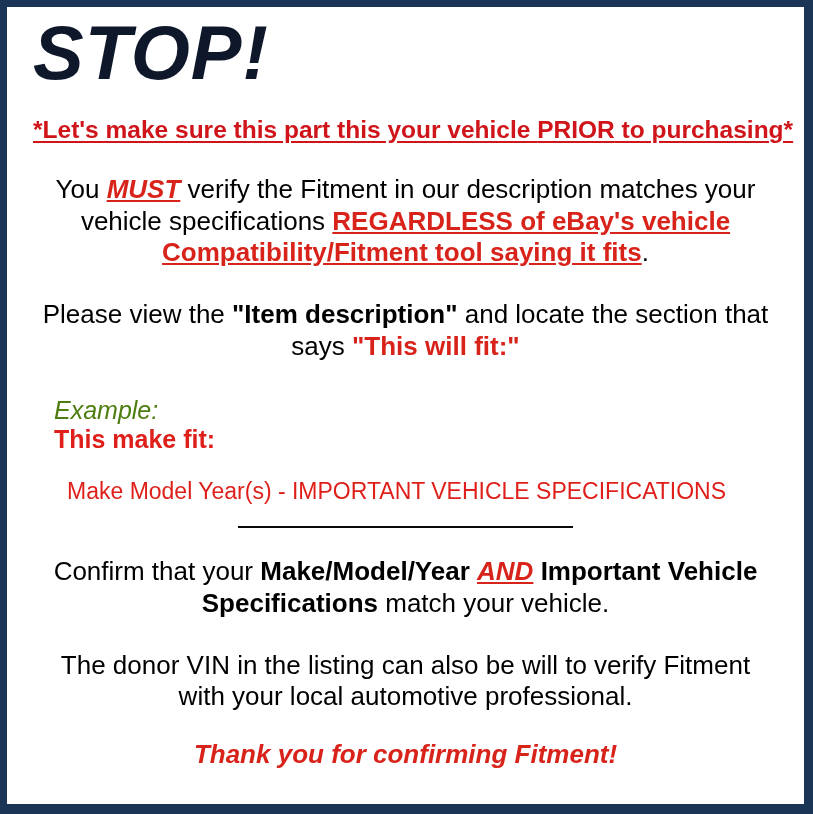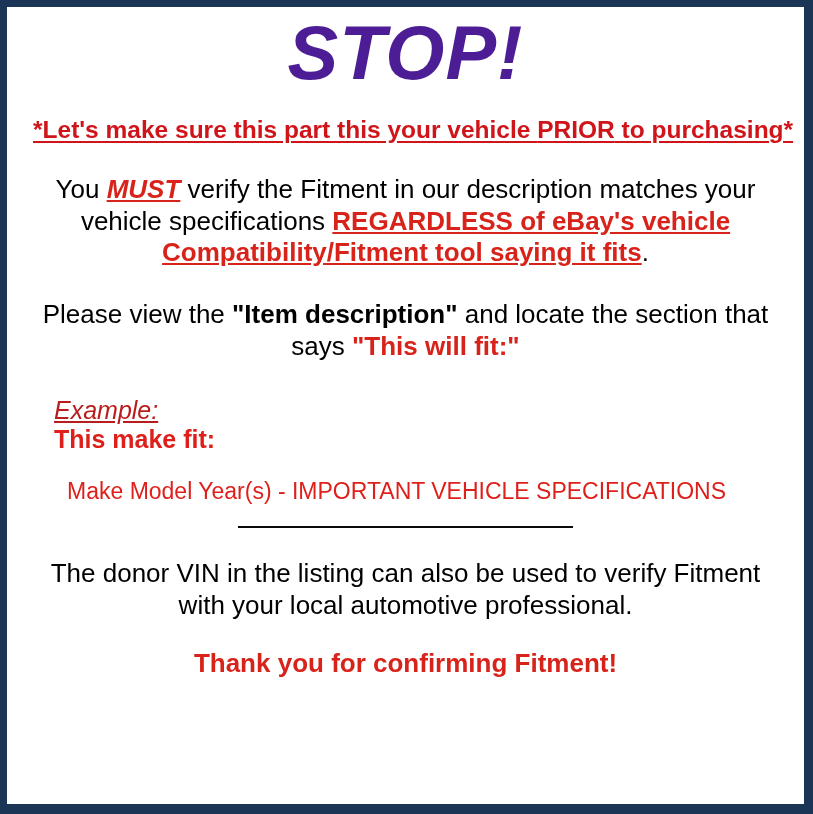--- a/index.html
+++ b/index.html
@@ -29,26 +29,25 @@
 
   #notice-inner {
     box-sizing: border-box;
     width: 100%;
     height: 100%;
     padding: 0 26px;
     display: block;
   }
 
   .headline {
-    color: #4c1d95;
+    color: #0f172a;
     font-weight: bold;
     font-style: italic;
     font-size: 76px;
     line-height: 1.0;
-    text-align: center;
     letter-spacing: 1px;
     margin: 8px 0 0 0;
     padding: 0;
     white-space: nowrap;
   }
 
   .subhead {
     color: #d0151a;
     font-weight: bold;
     font-size: 24.5px;
@@ -92,25 +91,24 @@
     font-weight: bold;
   }
   .k-bold { font-weight: bold; color: #000; }
 
   .example-block {
     margin-top: 34px;
     padding-left: 21px;
     text-align: left;
   }
   .example-label {
-    color: #b91c1c;
+    color: #4d7c0f;
     font-style: italic;
     font-size: 25px;
     line-height: 1.05;
-    text-decoration: underline;
     text-underline-offset: 2px;
     display: inline-block;
   }
   .example-fit {
     color: #de1f1a;
     font-weight: bold;
     font-size: 25px;
     line-height: 1.12;
     margin-top: 2px;
   }
@@ -131,20 +129,21 @@
   }
   .divider {
     width: 335px;
     height: 2px;
     background: #0a0a0a;
   }
 
   .closing {
     color: #d8231b;
     font-weight: bold;
+    font-style: italic;
     font-size: 26px;
     line-height: 1.2;
     text-align: center;
     margin-top: 26px;
   }
 </style>
 </head>
 <body>
 
 <div id="notice-card">
@@ -161,19 +160,20 @@
     <div class="example-block">
       <div><span class="example-label">Example:</span></div>
       <div class="example-fit">This make fit:</div>
       <div class="example-spec">Make Model Year(s) - IMPORTANT VEHICLE SPECIFICATIONS</div>
     </div>
 
     <div class="divider-wrap">
       <div class="divider"></div>
     </div>
 
+    <p class="para p-confirm"><span>Confirm that your </span><span class="k-bold">Make/Model/Year</span><span> </span><span class="r-bold-ital-ul">AND</span><span> </span><span class="k-bold">Important Vehicle Specifications</span><span> match your vehicle.</span></p>
 
-    <p class="para p-vin">The donor VIN in the listing can also be used to verify Fitment with your local automotive professional.</p>
+    <p class="para p-vin">The donor VIN in the listing can also be will to verify Fitment with your local automotive professional.</p>
 
     <div class="closing">Thank you for confirming Fitment!</div>
 
   </div>
 </div>
 
 </body></html>

